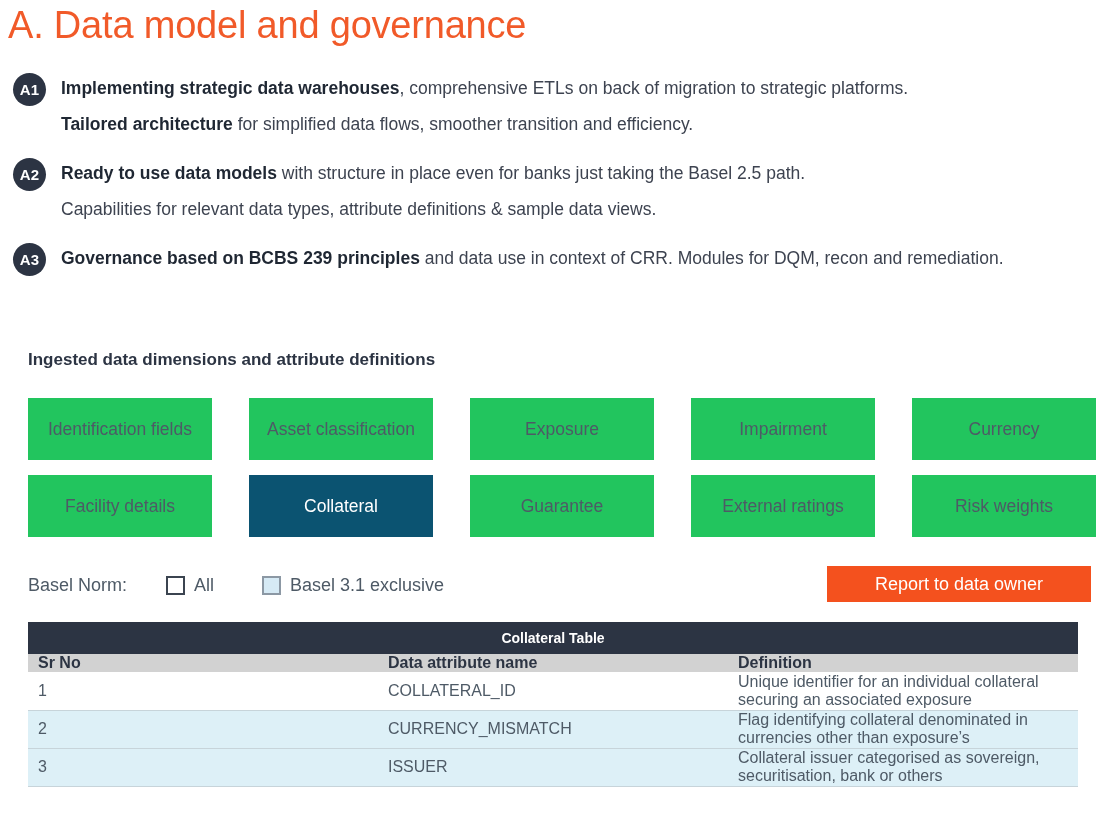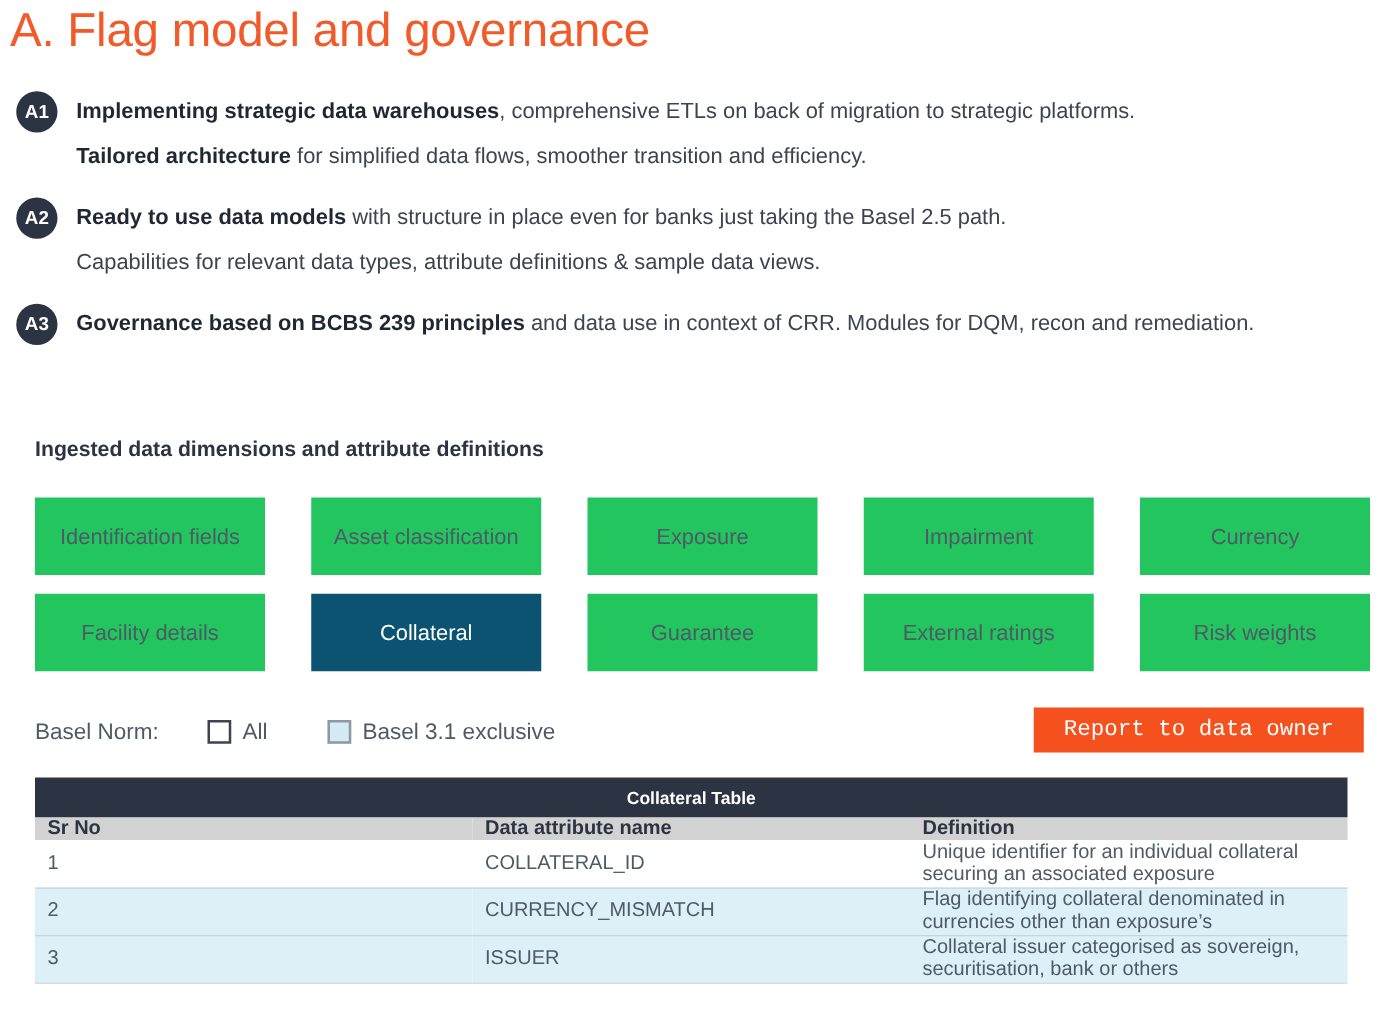--- a/index.html
+++ b/index.html
@@ -122,21 +122,21 @@
   .report-btn {
     position: absolute;
     left: 827px;
     top: 566px;
     width: 264px;
     height: 36px;
     background: #f4511e;
     color: #ffffff;
     border: none;
     font-size: 18px;
-    font-family: Liberation Mono, monospace;
+    font-family: Liberation Sans, sans-serif;
     cursor: pointer;
   }
 
   
   .tbl {
     position: absolute;
     left: 28px;
     top: 622px;
     width: 1050px;
     border-collapse: collapse;
@@ -171,21 +171,21 @@
   .tbl tr.alt td { background: #ddf0f7; }
   .col-sr { width: 77px; }
   .col-attr { width: 273px; }
   .col-def { width: auto; }
 </style>
 </head>
 <body>
 
 <div class="page">
 
-  <h1 class="page-title">A. Flag model and governance</h1>
+  <h1 class="page-title">A. Data model and governance</h1>
 
   <div class="bullets">
 
     <div class="bullet-row">
       <div class="badge">A1</div>
       <div class="bullet-line">
         <b>Implementing strategic data warehouses</b><span>, comprehensive ETLs on back of migration to strategic platforms.</span>
       </div>
       <div class="bullet-line">
         <b>Tailored architecture</b><span> for simplified data flows, smoother transition and efficiency.</span>

